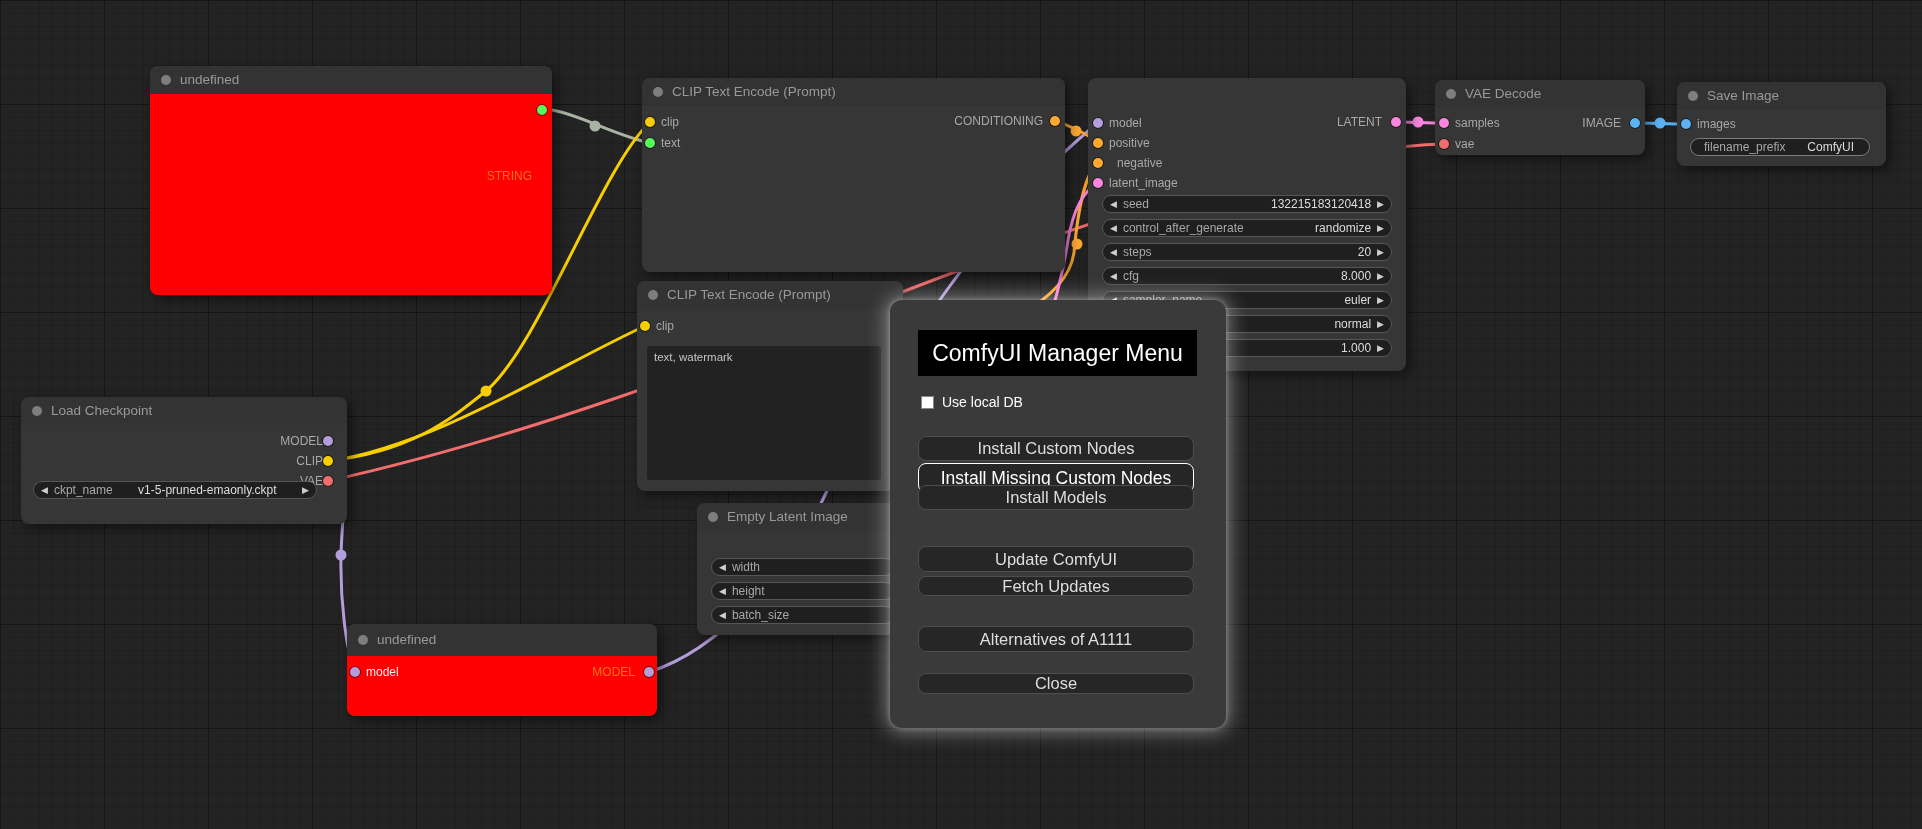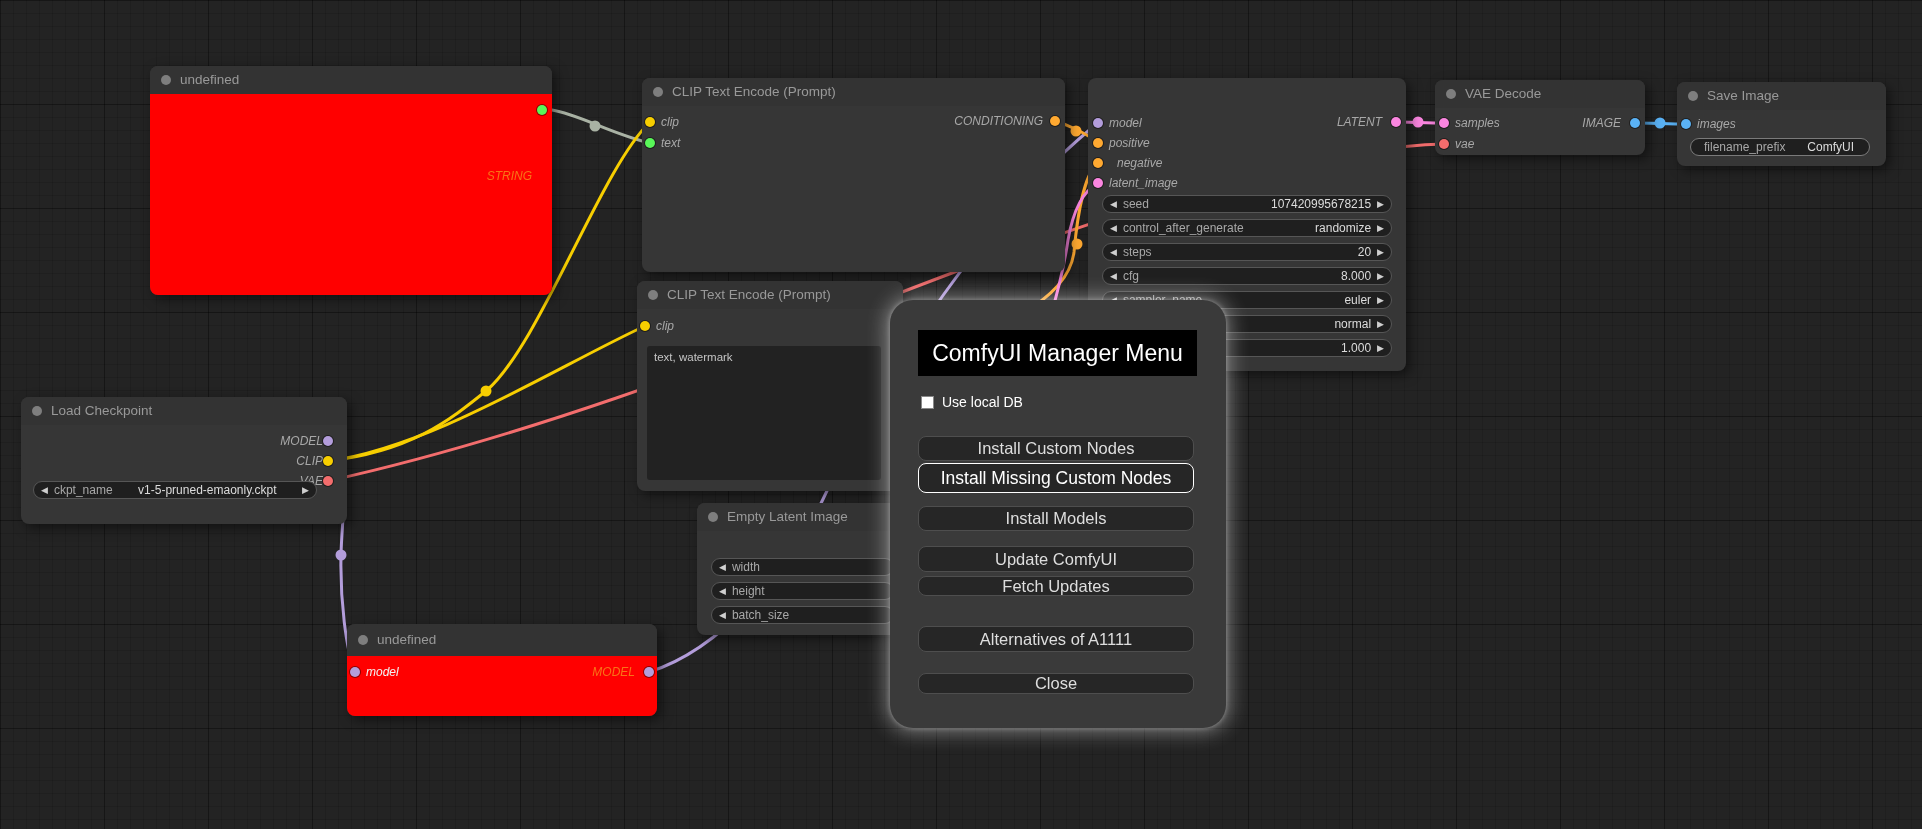--- a/index.html
+++ b/index.html
@@ -27,21 +27,21 @@
   }
   .ntitle{
     position:absolute;left:0;top:0;right:0;height:28px;background:#333333;
     border-radius:8px 8px 0 0;color:#999;font-size:13.5px;line-height:28px;
     white-space:nowrap;overflow:hidden;
   }
   .ntitle .ttext{margin-left:30px;}
   .tdot{position:absolute;left:11px;top:9px;width:10px;height:10px;border-radius:50%;background:#7e7e7e;}
   .redbody{position:absolute;left:0;right:0;bottom:0;background:#ff0000;border-radius:0 0 8px 8px;}
   .dot{position:absolute;width:10px;height:10px;border-radius:50%;box-shadow:0 0 0 1px rgba(0,0,0,.45);z-index:3;}
-  .slot{position:absolute;height:14px;line-height:14px;font-size:12px;color:#a8a8a8;white-space:nowrap;z-index:3;font-style:italic;}
+  .slot{position:absolute;height:14px;line-height:14px;font-size:12px;color:#a8a8a8;white-space:nowrap;z-index:3;}
   .slot.white{color:#f2f2f2;}
   .slot.lt{color:#f97316;}
   .pill{
     position:absolute;height:18px;background:#1f1f1f;border:1px solid #565656;
     border-radius:10px;display:flex;align-items:center;font-size:12px;color:#aaa;
     padding:0 7px;box-sizing:border-box;z-index:3;white-space:nowrap;overflow:hidden;
   }
   .arr{color:#cfcfcf;font-size:9px;line-height:18px;}
   .arr-l::before{content:"\25C0";}
   .arr-r::before{content:"\25B6";}
@@ -49,21 +49,21 @@
   .wv{flex:1;text-align:right;color:#dcdcdc;margin-right:6px;}
   .pill.center .wv{text-align:center;}
   .pill.plain .wv{text-align:right;margin-right:8px;}
   .textbox{
     position:absolute;background:#222;border-radius:3px;color:#c5c5c5;
     font-size:11.5px;padding:5px 7px;box-sizing:border-box;z-index:3;
   }
 
   .dialog{
     position:absolute;left:890px;top:300px;width:336px;height:428px;z-index:20;
-    background:#3a3a3a;border-radius:23px;
+    background:#3a3a3a;border-radius:12px;
     box-shadow:0 0 20px 4px rgba(240,240,240,.42), 0 0 5px rgba(255,255,255,.35);
   }
   .dtitle{
     position:absolute;left:28px;top:30px;width:279px;height:46px;background:#000;
     color:#fff;font-size:23px;line-height:46px;text-align:center;white-space:nowrap;
   }
   .dcheck{
     position:absolute;left:31px;top:96px;width:13px;height:13px;background:#fff;
     border:1px solid #888;box-sizing:border-box;
   }
@@ -195,21 +195,21 @@
     <span class="slot" style="left:21px;top:58px">positive</span>
     <span class="dot" style="left:5px;top:80px;background:#ffa931"></span>
     <span class="slot" style="left:29px;top:78px">negative</span>
     <span class="dot" style="left:5px;top:100px;background:#fb86e0"></span>
     <span class="slot" style="left:21px;top:98px">latent_image</span>
     <span class="slot out" style="right:24px;top:37px">LATENT</span>
     <span class="dot" style="left:303px;top:39px;background:#fb86e0"></span>
     <div class="pill" style="left:14px;top:117px;width:290px">
       <span class="arr arr-l"></span>
       <span class="wl">seed</span>
-      <span class="wv">107420995678215</span>
+      <span class="wv">132215183120418</span>
       <span class="arr arr-r"></span>
     </div>
     <div class="pill" style="left:14px;top:141px;width:290px">
       <span class="arr arr-l"></span>
       <span class="wl">control_after_generate</span>
       <span class="wv">randomize</span>
       <span class="arr arr-r"></span>
     </div>
     <div class="pill" style="left:14px;top:165px;width:290px">
       <span class="arr arr-l"></span>
@@ -280,20 +280,20 @@
     <span class="slot lt" style="right:22px;top:41px">MODEL</span>
     <span class="dot" style="left:297px;top:43px;background:#b39ddb"></span>
   </div>
 
   <div class="dialog">
     <div class="dtitle">ComfyUI Manager Menu</div>
     <span class="dcheck"></span>
     <span class="dchecklabel">Use local DB</span>
     <div class="dbtn" style="top:136px;height:25px">Install Custom Nodes</div>
     <div class="dbtn hl" style="top:163px;height:30px">Install Missing Custom Nodes</div>
-    <div class="dbtn" style="top:206px;height:25px">Install Models</div>
+    <div class="dbtn" style="top:185px;height:25px">Install Models</div>
     <div class="dbtn" style="top:246px;height:26px">Update ComfyUI</div>
     <div class="dbtn" style="top:276px;height:20px">Fetch Updates</div>
     <div class="dbtn" style="top:326px;height:26px">Alternatives of A1111</div>
     <div class="dbtn" style="top:373px;height:21px">Close</div>
   </div>
 
 </div>
 
 </body></html>

